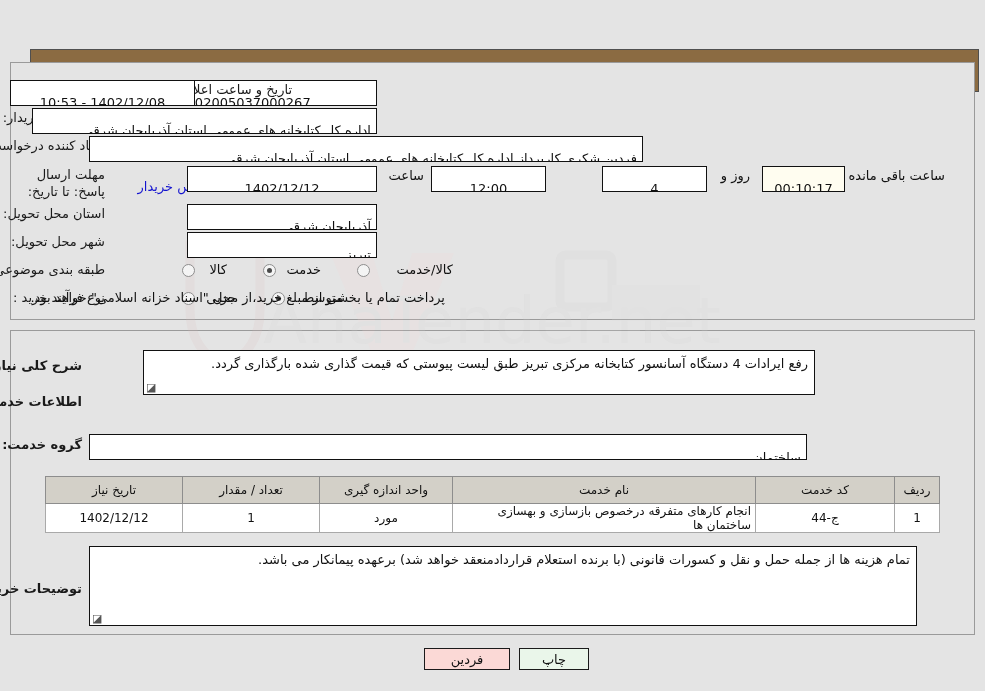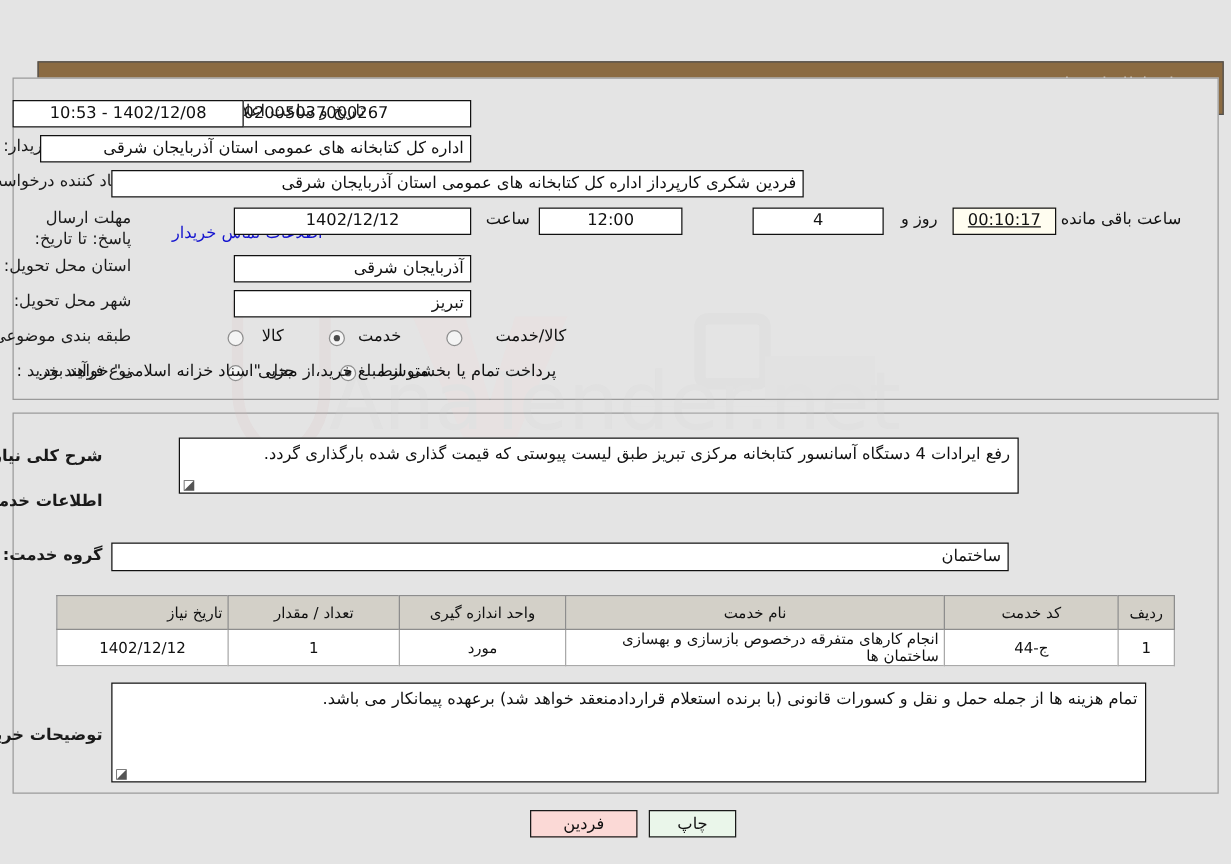--- a/index.html
+++ b/index.html
@@ -67,21 +67,21 @@
   .lbl.b { font-weight: bold; }
   .fld {
     position: absolute;
     box-sizing: border-box;
     background: #ffffff;
     border: 1px solid #111111;
     font-size: 13px;
     color: #111111;
     line-height: 20px;
     height: 22px;
-    padding: 0 5px;
+    padding: 12px 5px;
     overflow: hidden;
     white-space: nowrap;
     z-index: 10;
   }
   .fld.center { text-align: center; }
   .fld.right  { text-align: right; }
   .fld.cream  { background: #fffdf0; text-align: center; }
   .link {
     position: absolute;
     font-size: 13px;
@@ -272,21 +272,21 @@
   <div class="fld right" style="right:178px; top:434px; width:718px; height:23px; line-height:21px;">ساختمان</div>
 
   <table id="items-table">
     <thead>
       <tr>
         <th style="width:36px;">ردیف</th>
         <th style="width:130px;">کد خدمت</th>
         <th>نام خدمت</th>
         <th style="width:124px;">واحد اندازه گیری</th>
         <th style="width:128px;">تعداد / مقدار</th>
-        <th style="width:128px;text-align:right;">تاریخ نیاز</th>
+        <th style="width:128px;">تاریخ نیاز</th>
       </tr>
     </thead>
     <tbody>
       <tr>
         <td>1</td>
         <td>ج-44</td>
         <td class="nm">انجام کارهای متفرقه درخصوص بازسازی و بهسازی ساختمان ها</td>
         <td>مورد</td>
         <td>1</td>
         <td>1402/12/12</td>

